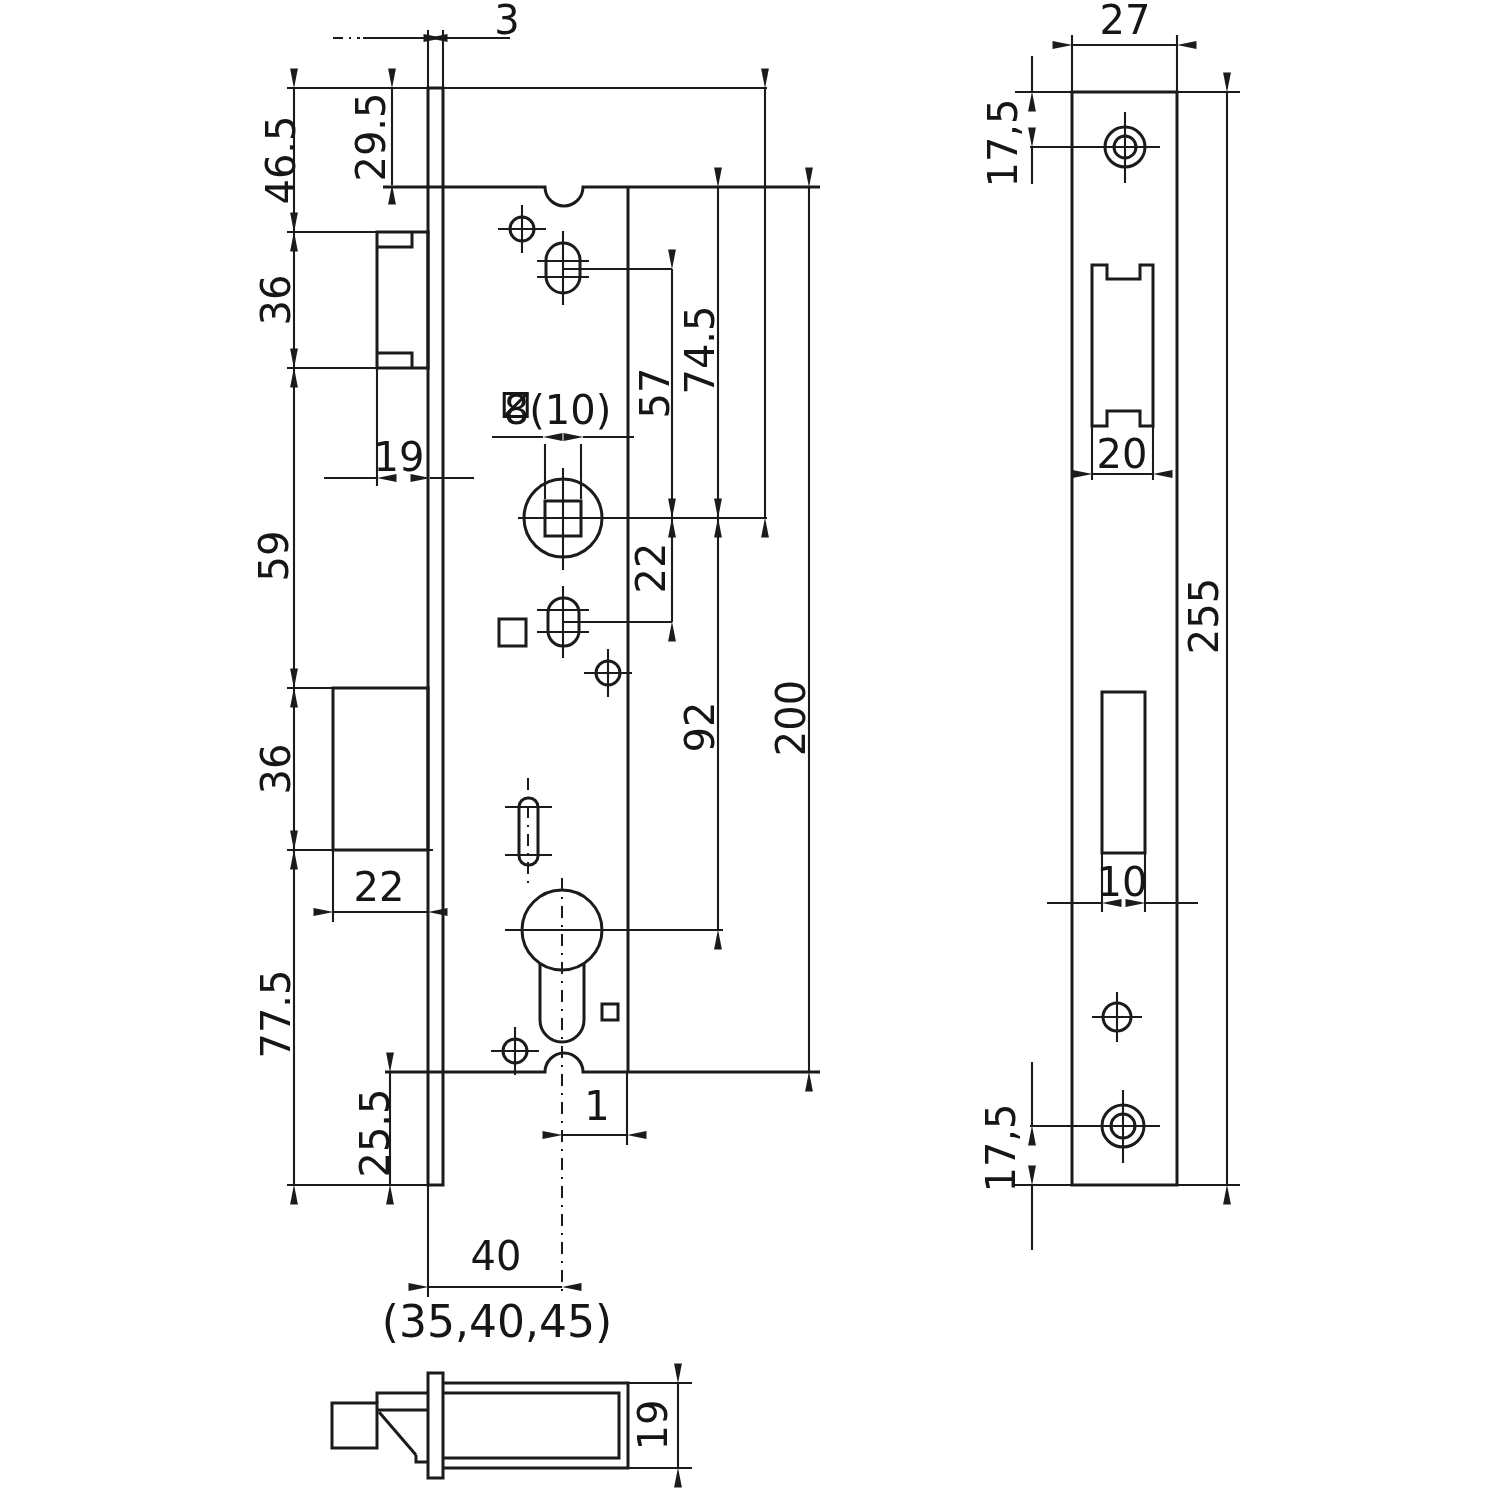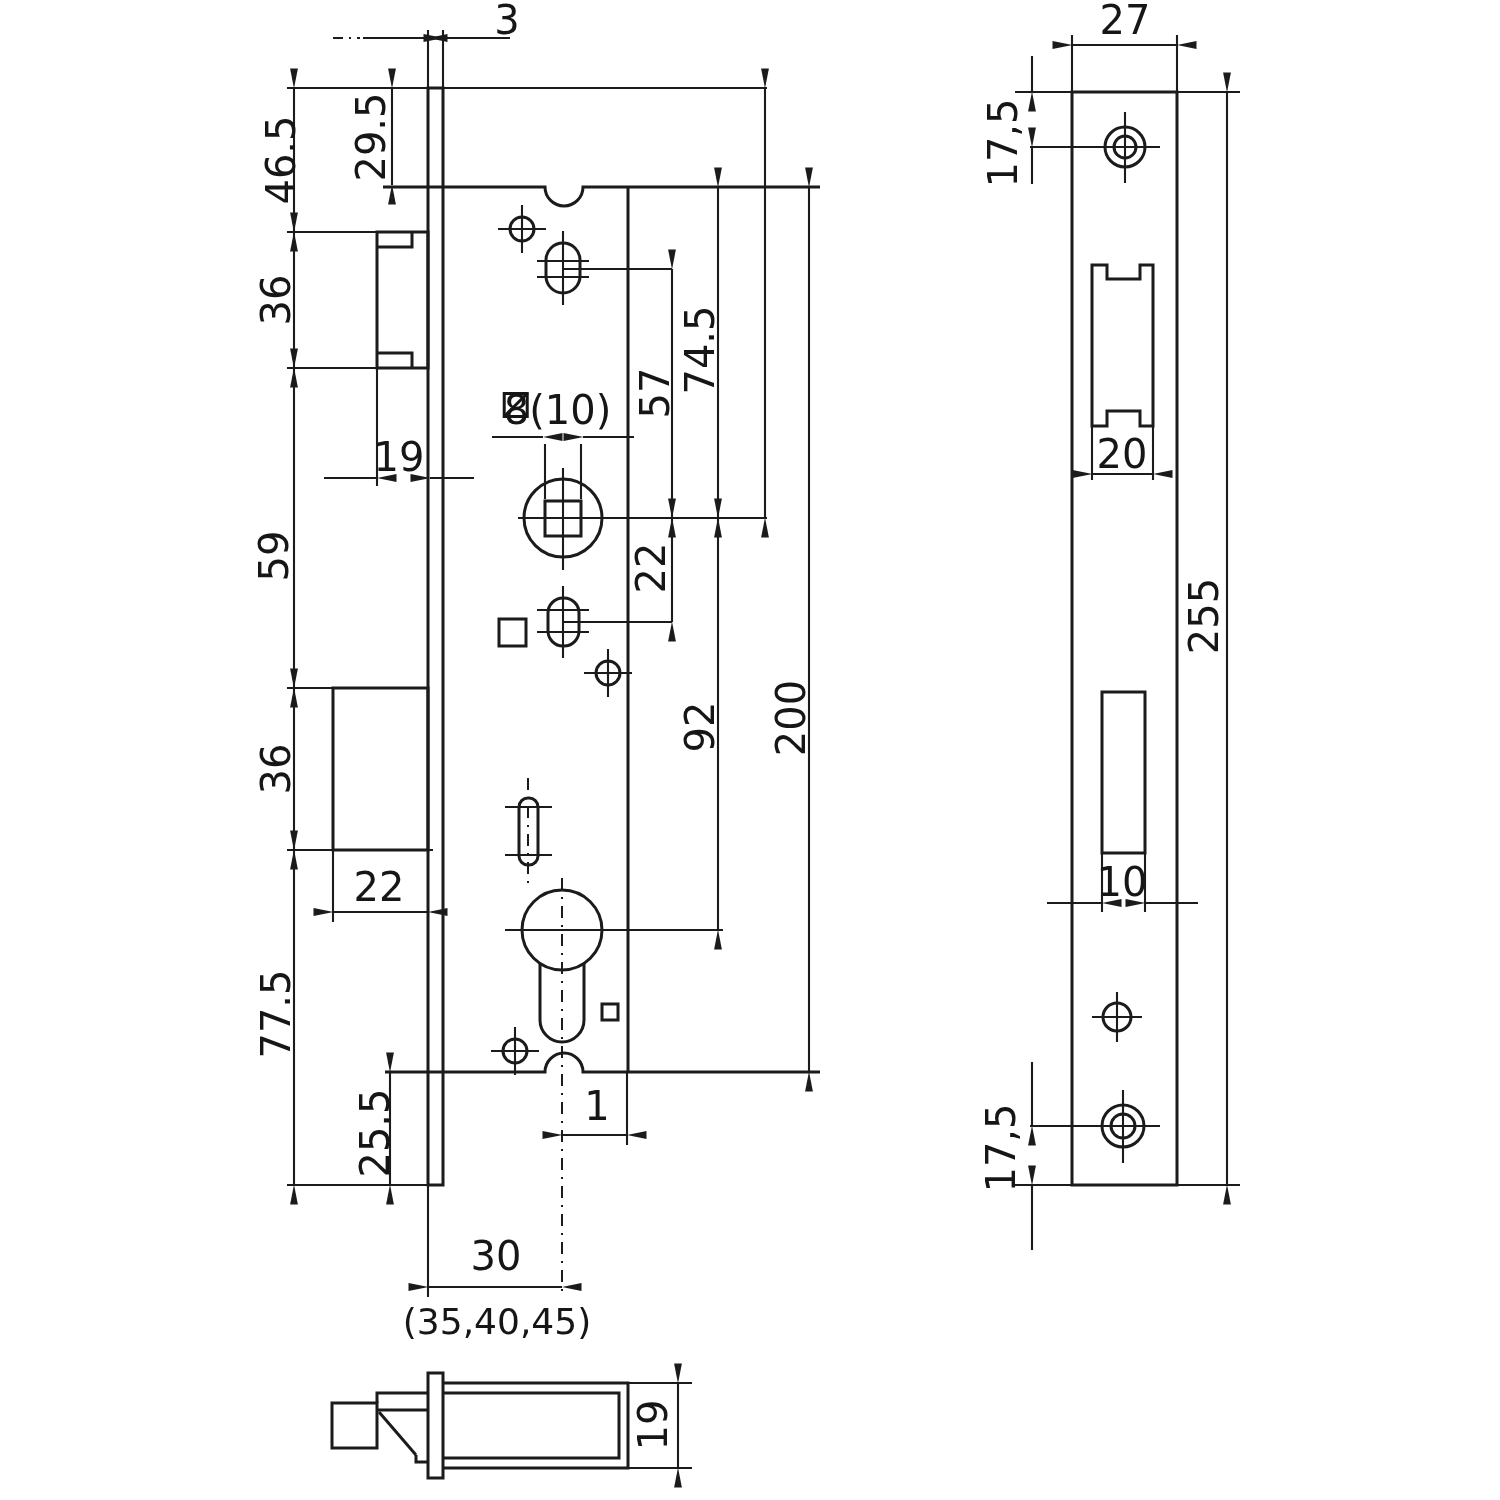--- a/index.html
+++ b/index.html
@@ -2,21 +2,21 @@
 <html><head>
 <meta charset="utf-8">
 <style>
   html,body{margin:0;padding:0;background:#fff;}
   #stage{position:relative;width:1500px;height:1500px;background:#ffffff;overflow:hidden;
          font-family:"DejaVu Sans",sans-serif;color:#1b1b1b;}
   #stage svg{position:absolute;left:0;top:0;}
   .lbl{position:absolute;font-size:40px;line-height:1;white-space:nowrap;
        transform:translate(-50%,-50%);color:#161616;}
   .rot{transform:translate(-50%,-50%) rotate(-90deg);}
-  .small{font-size:36px;}
+  .small{font-size:44px;}
   .sqsym{display:inline-block;vertical-align:-3px;margin-right:3px;}
   
   .obj{stroke:#1b1b1b;stroke-width:3;fill:none;}
   .thin{stroke:#1b1b1b;stroke-width:2.1;fill:none;}
   .dim{stroke:#1b1b1b;stroke-width:2.1;fill:none;}
   .dash{stroke:#1b1b1b;stroke-width:2;fill:none;stroke-dasharray:12 7 2 7;}
 </style>
 </head>
 <body>
 
@@ -239,21 +239,21 @@
   <div class="lbl" style="left:507px;top:20px">3</div>
   <div class="lbl rot" style="left:281px;top:160px">46.5</div>
   <div class="lbl rot" style="left:371px;top:137px">29.5</div>
   <div class="lbl rot" style="left:276px;top:300px">36</div>
   <div class="lbl" style="left:399px;top:457px">19</div>
   <div class="lbl rot" style="left:274px;top:556px">59</div>
   <div class="lbl rot" style="left:276px;top:769px">36</div>
   <div class="lbl" style="left:379px;top:887px">22</div>
   <div class="lbl rot" style="left:276px;top:1014px">77.5</div>
   <div class="lbl rot" style="left:375px;top:1133px">25.5</div>
-  <div class="lbl" style="left:496px;top:1256px">30</div>
+  <div class="lbl" style="left:496px;top:1256px">40</div>
   <div class="lbl small" style="left:497px;top:1322px">(35,40,45)</div>
   <div class="lbl" style="left:597px;top:1106px">1</div>
 
   <div class="lbl" style="left:556px;top:410px">
     <span class="sqsym"><svg width="30" height="30" viewBox="0 0 30 30">
           <rect x="3.5" y="3.5" width="23" height="23" fill="none" stroke="#161616" stroke-width="3"></rect>
           <line x1="3" y1="27" x2="27" y2="3" stroke="#161616" stroke-width="3"></line>
         </svg></span><span>8(10)</span>
   </div>
 

